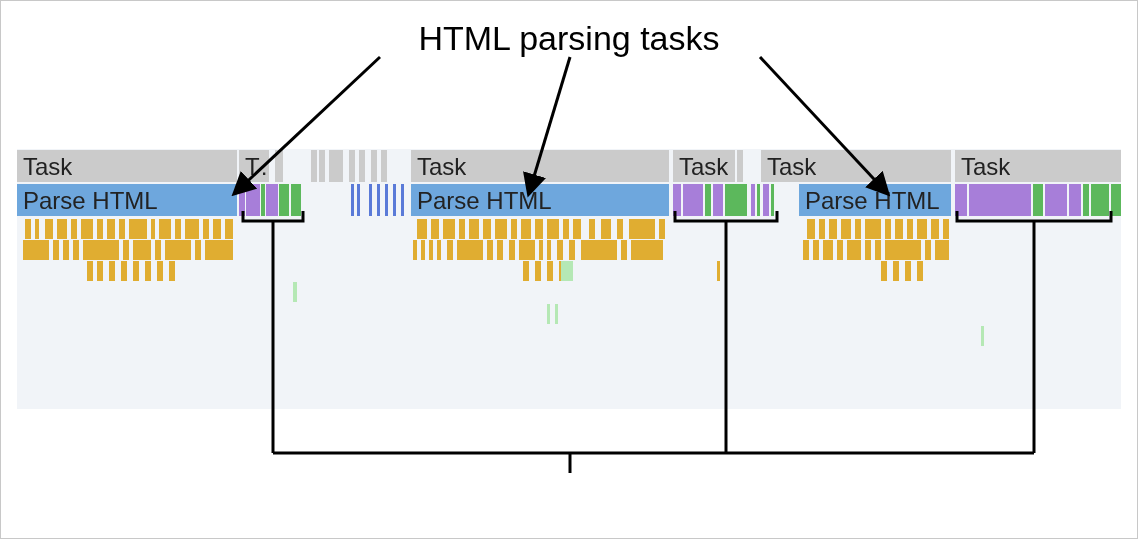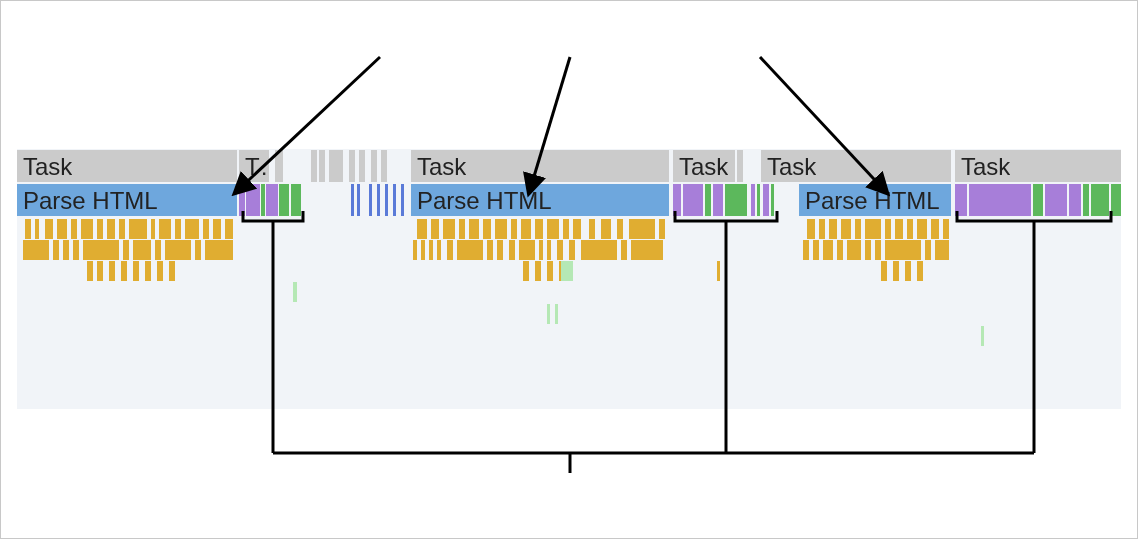--- a/index.html
+++ b/index.html
@@ -110,20 +110,21 @@
     height: 539px;
     pointer-events: none;
   }
   .arrow-line { stroke:#000; stroke-width:3; fill:none; }
   .bracket { stroke:#000; stroke-width:3; fill:none; }
 </style>
 </head>
 <body>
 
 <div class="frame">
+  <div class="label-top">HTML parsing tasks</div>
 
   <div class="flame" id="flame">
     <div class="task-strip" id="task-strip">
         <div class="blk task-blk" style="left: 0px; width: 220px;">
           <span class="lbl" style="max-width: 212px;">Task</span>
         </div>
         <div class="blk task-blk" style="left: 222px; width: 30px;">
           <span class="lbl" style="max-width: 22px;">T…</span>
         </div>
         <div class="blk task-blk" style="left: 258px; width: 8px;"></div>

